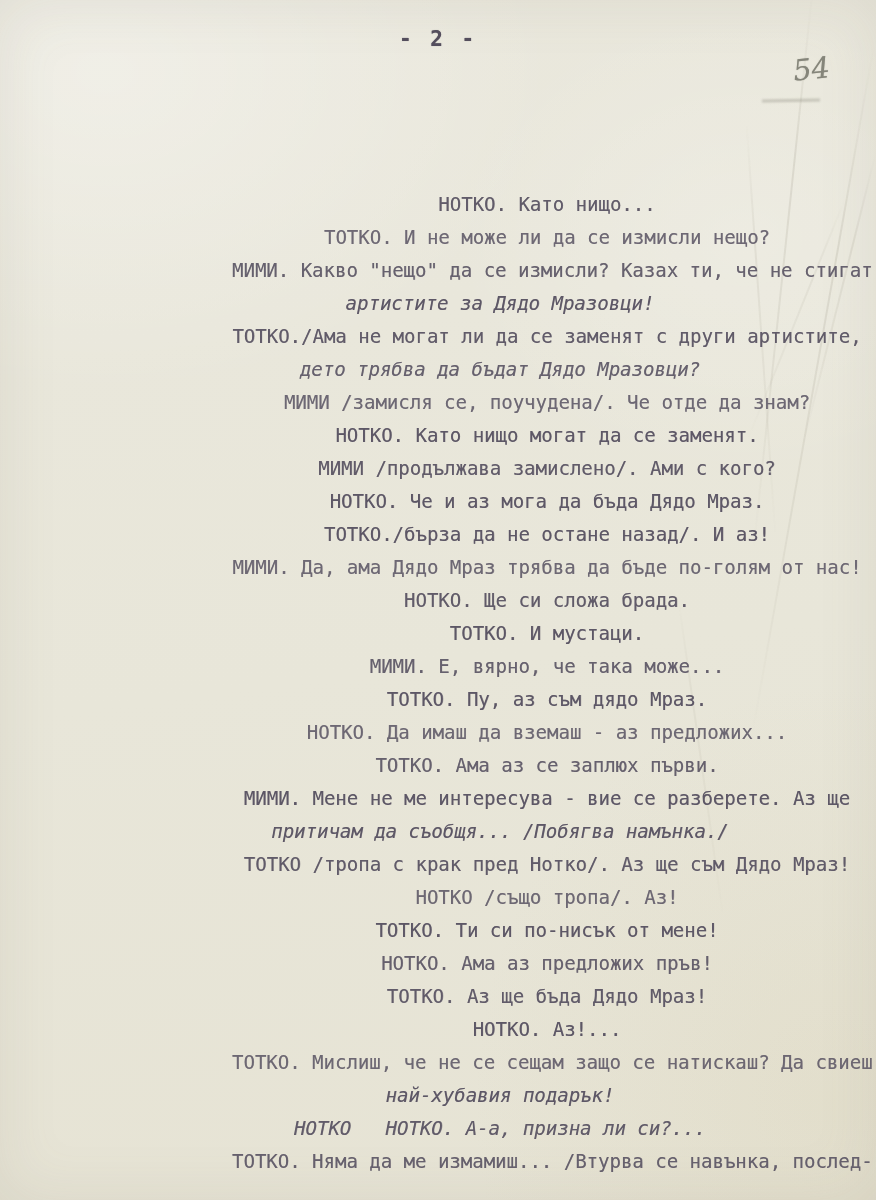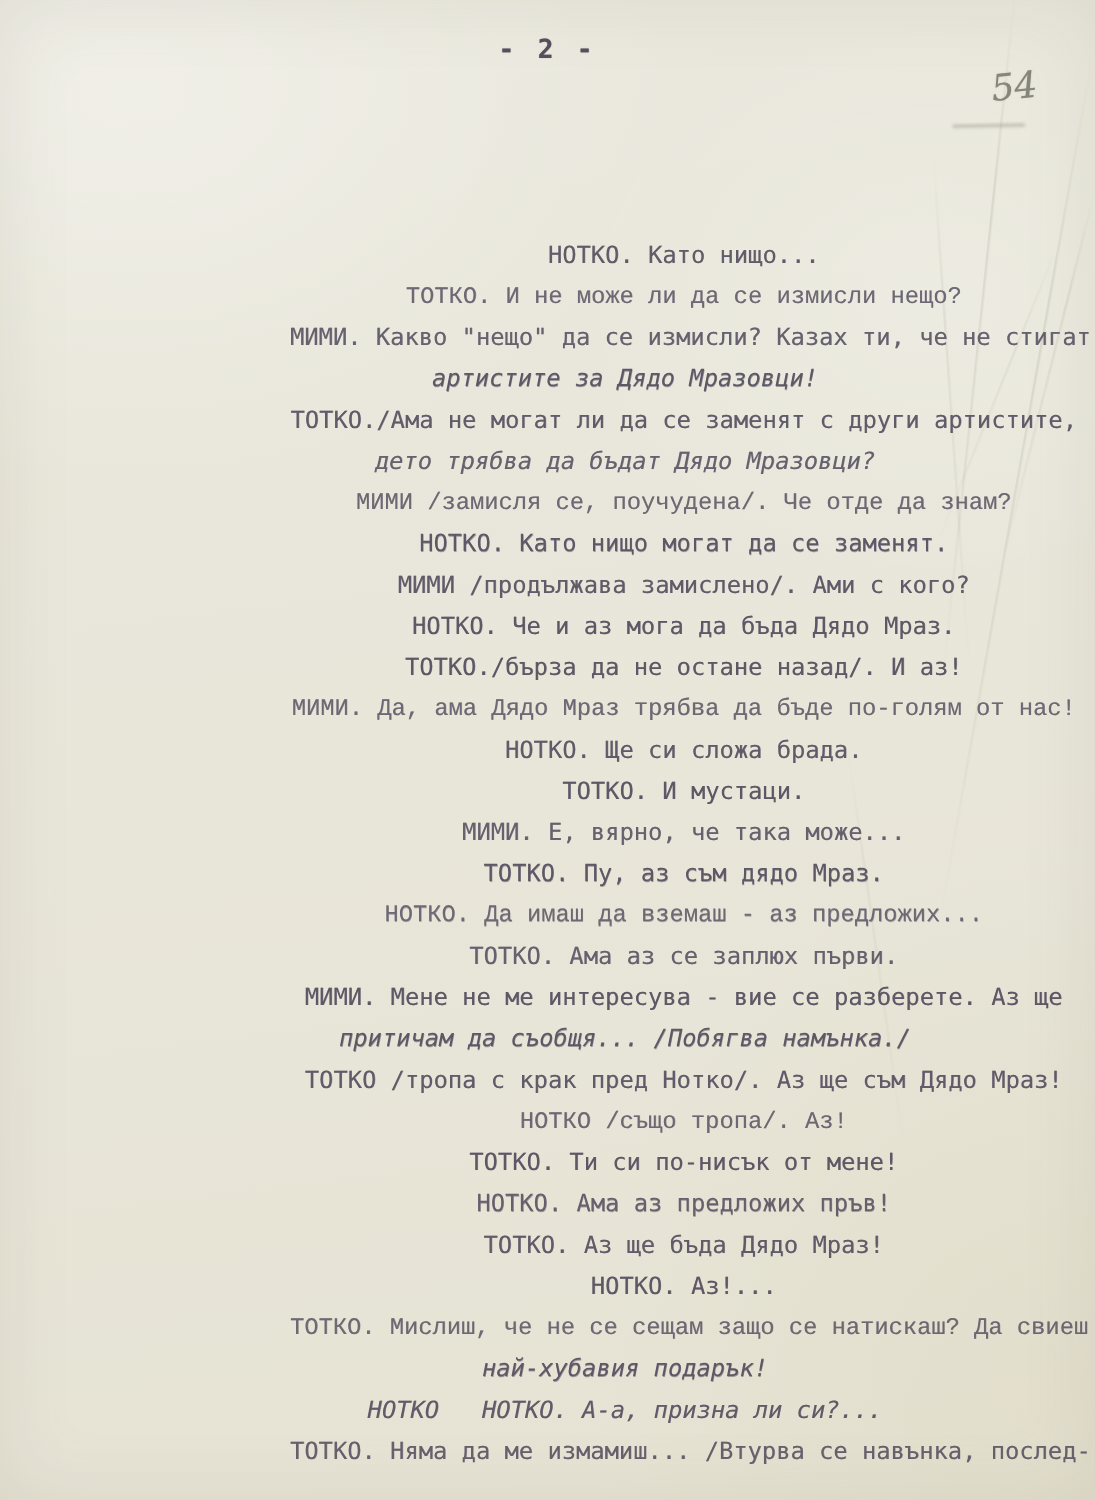--- a/index.html
+++ b/index.html
@@ -69,21 +69,21 @@
     text-shadow: 0.3px 0.3px 0.5px rgba(93,87,102,0.55);
     white-space: pre;
     text-align: center;
   }
   .line { height: 33px; }
   .line.tab { padding-left: 94px; }
   .line.margin { padding-left: 0; font-style: italic; }
   
   .line:nth-child(3n)   { opacity: 0.93; }
   .line:nth-child(4n+1) { opacity: 0.97; }
-  .line:nth-child(5n+2) { opacity: 0.88; font-family: Liberation Mono, monospace; }
+  .line:nth-child(5n+2) { opacity: 0.88; }
 </style>
 </head>
 <body>
 
 <div class="paper">
 
   <div class="crease c1"></div>
   <div class="crease c2"></div>
   <div class="crease c3"></div>
   <div class="crease c4"></div>

